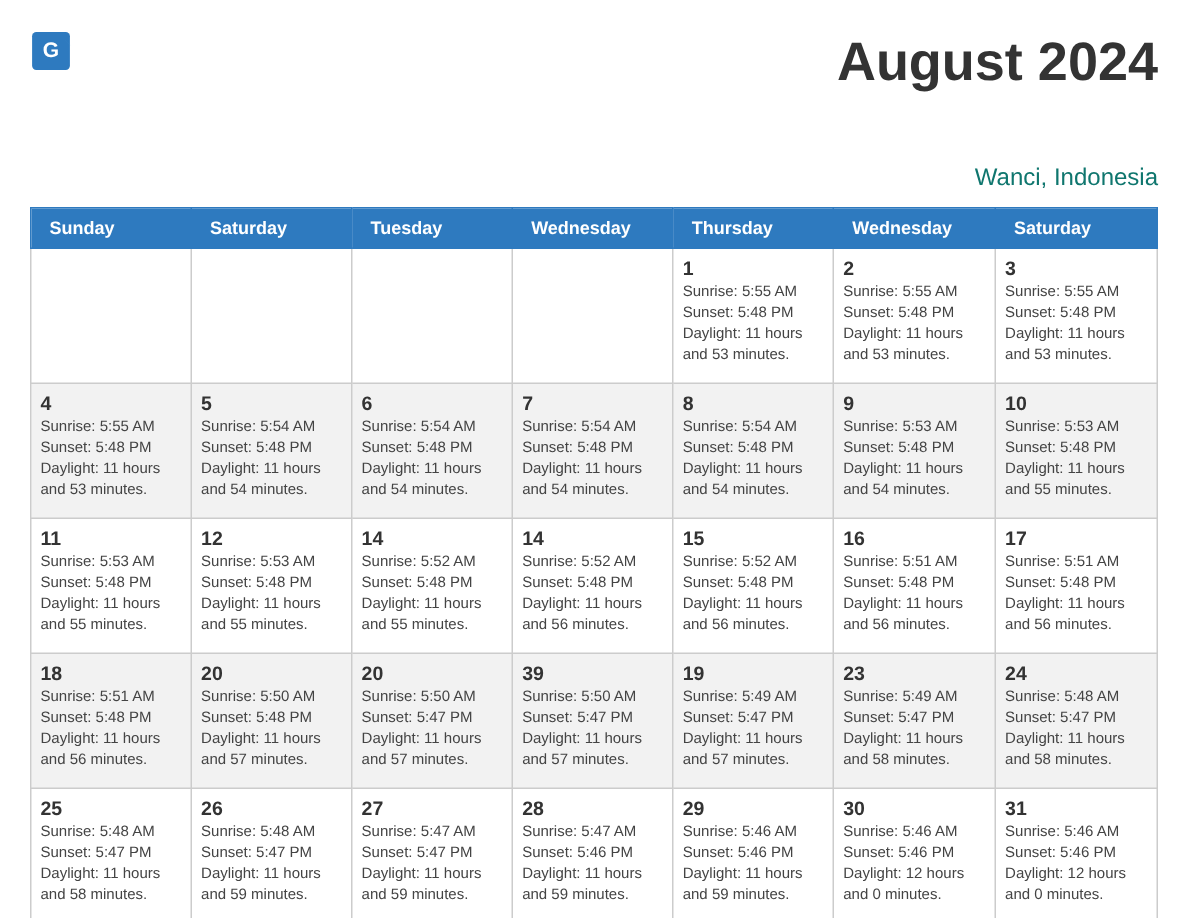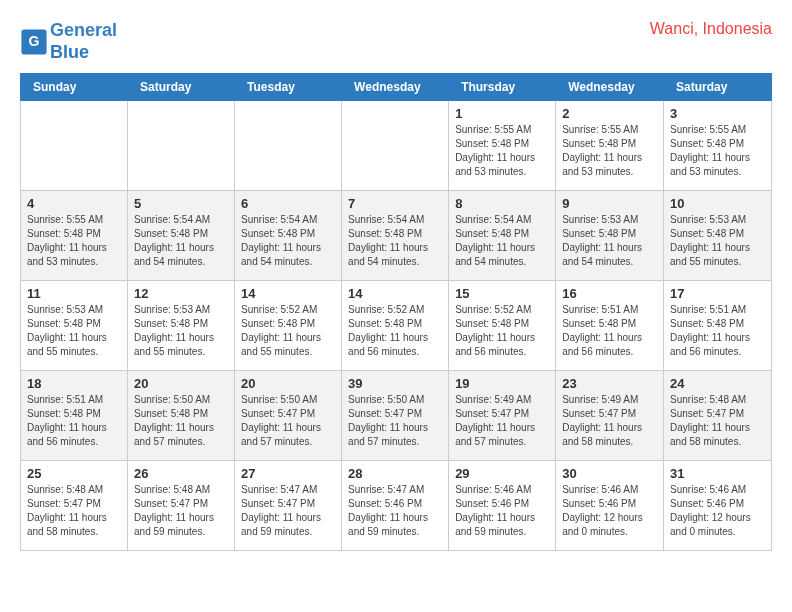--- a/index.html
+++ b/index.html
@@ -37,21 +37,22 @@
     .title-block {
       text-align: right;
     }
     .month-year {
       font-size: 36px;
       font-weight: bold;
       color: #333;
     }
     .location {
       font-size: 16px;
-      color: #ef4444;
+      color: #0f766e;
+      margin-top: 48px;
     }
     table {
       width: 100%;
       border-collapse: collapse;
       font-size: 11px;
     }
     thead tr {
       background-color: #2e7abf;
     }
     thead th {
@@ -97,28 +98,23 @@
 </head>
 <body>
 
 <div class="header">
   <div class="logo">
     <svg class="logo-icon" viewBox="0 0 40 40">
       <rect x="2" y="2" width="36" height="36" rx="4" fill="#2e7abf"></rect>
       <text x="20" y="26" text-anchor="middle" fill="white" font-size="20" font-weight="bold" font-family="Arial">G</text>
       <polygon points="32,8 40,16 36,12" fill="#5ba3d9"></polygon>
     </svg>
-    <div>
-      <div class="logo-text">
-        <span>General</span><br>
-        <span style="color:#2e7abf;">Blue</span>
-      </div>
-    </div>
   </div>
   <div class="title-block">
+    <div class="month-year">August 2024</div>
     <div class="location">Wanci, Indonesia</div>
   </div>
 </div>
 
 <table>
   <thead>
     <tr>
     <th>Sunday</th>
         <th>Saturday</th>
         <th>Tuesday</th>

